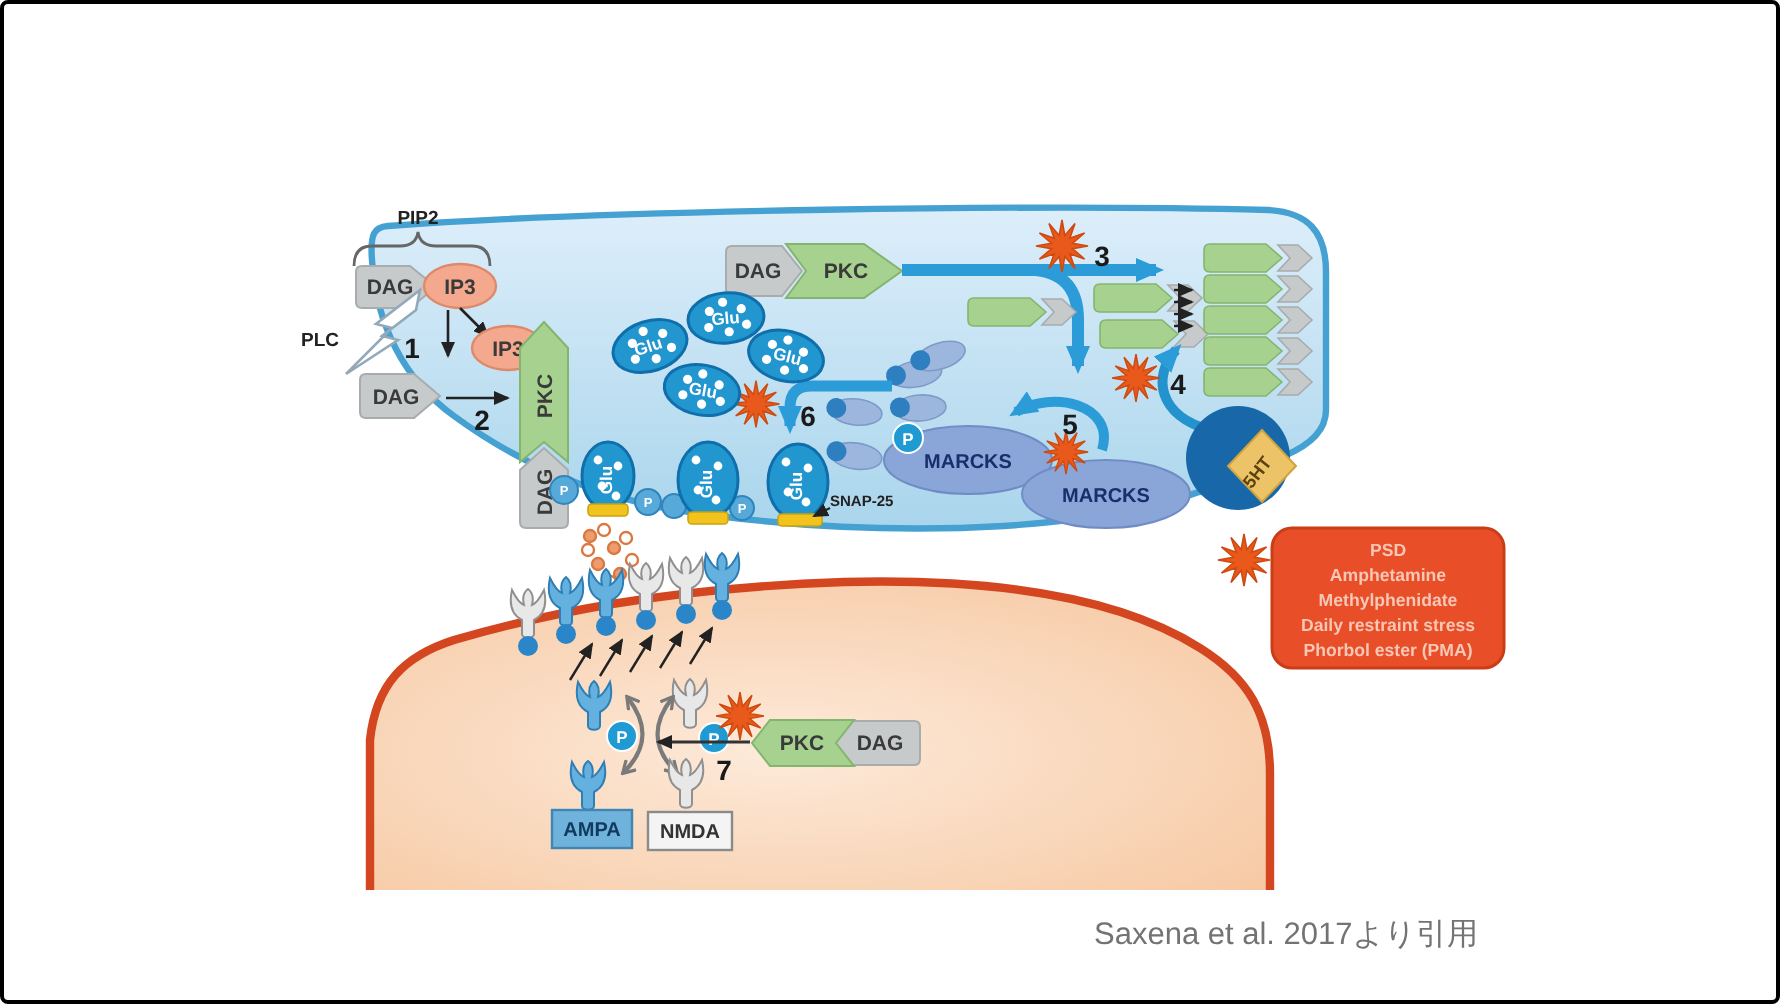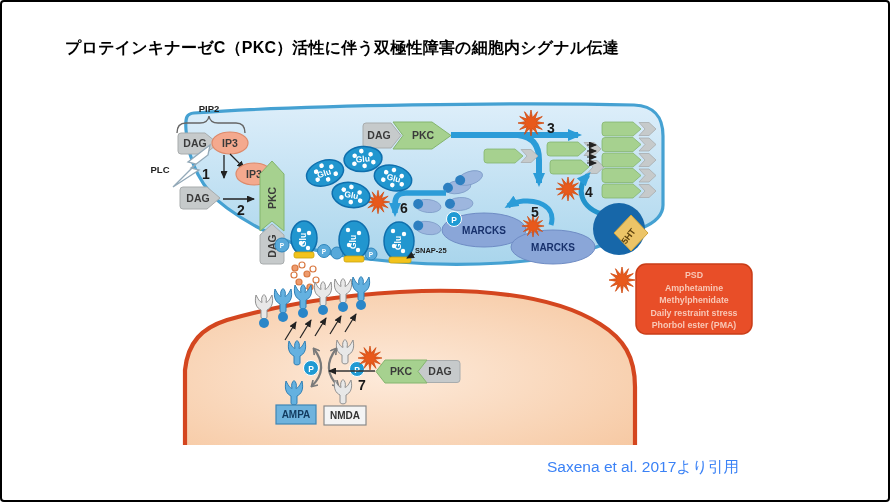--- a/index.html
+++ b/index.html
@@ -6,36 +6,35 @@
   .frame{
     position:relative;width:890px;height:502px;box-sizing:border-box;
     border:2px solid #000;border-radius:4px;background:#fff;overflow:hidden;
     font-family:"Liberation Sans", sans-serif;
   }
   .title{
     position:absolute;left:63px;top:36px;font-size:16px;font-weight:bold;color:#000;
     letter-spacing:0.2px;white-space:nowrap;
   }
   .citation{
-    position:absolute;left:545px;top:455px;font-size:15.5px;color:#3b82f6;white-space:nowrap;
+    position:absolute;left:545px;top:455px;font-size:15.5px;color:#737373;white-space:nowrap;
   }
   svg.diagram{position:absolute;left:0;top:0;}
   svg text{font-family:"Liberation Sans", sans-serif;}
   .mol{font-size:10.5px;font-weight:bold;fill:#3a3a3a;}
   .molsm{font-size:9.5px;font-weight:bold;fill:#222;}
   .num{font-size:14px;font-weight:bold;fill:#1a1a1a;}
   .glu{font-size:8.5px;font-weight:bold;fill:#fff;}
   .ptxt{font-size:8.5px;font-weight:bold;fill:#fff;}
   .legendtxt{font-size:8.8px;font-weight:bold;fill:#f8c7b6;}
 </style>
 </head>
 <body>
 
 <div class="frame">
-  <div class="title">プロテインキナーゼC（PKC）活性に伴う双極性障害の細胞内シグナル伝達</div>
 
   <svg class="diagram" width="890" height="502" viewBox="0 0 890 502">
     <defs>
       <linearGradient id="cellTop" x1="0" y1="0" x2="0" y2="1">
         <stop offset="0" stop-color="#ddeefa"></stop>
         <stop offset="1" stop-color="#a9d5ec"></stop>
       </linearGradient>
       <radialGradient id="cellBot" cx="0.45" cy="0.55" r="0.75">
         <stop offset="0" stop-color="#fdeada"></stop>
         <stop offset="1" stop-color="#f6c7a0"></stop>

